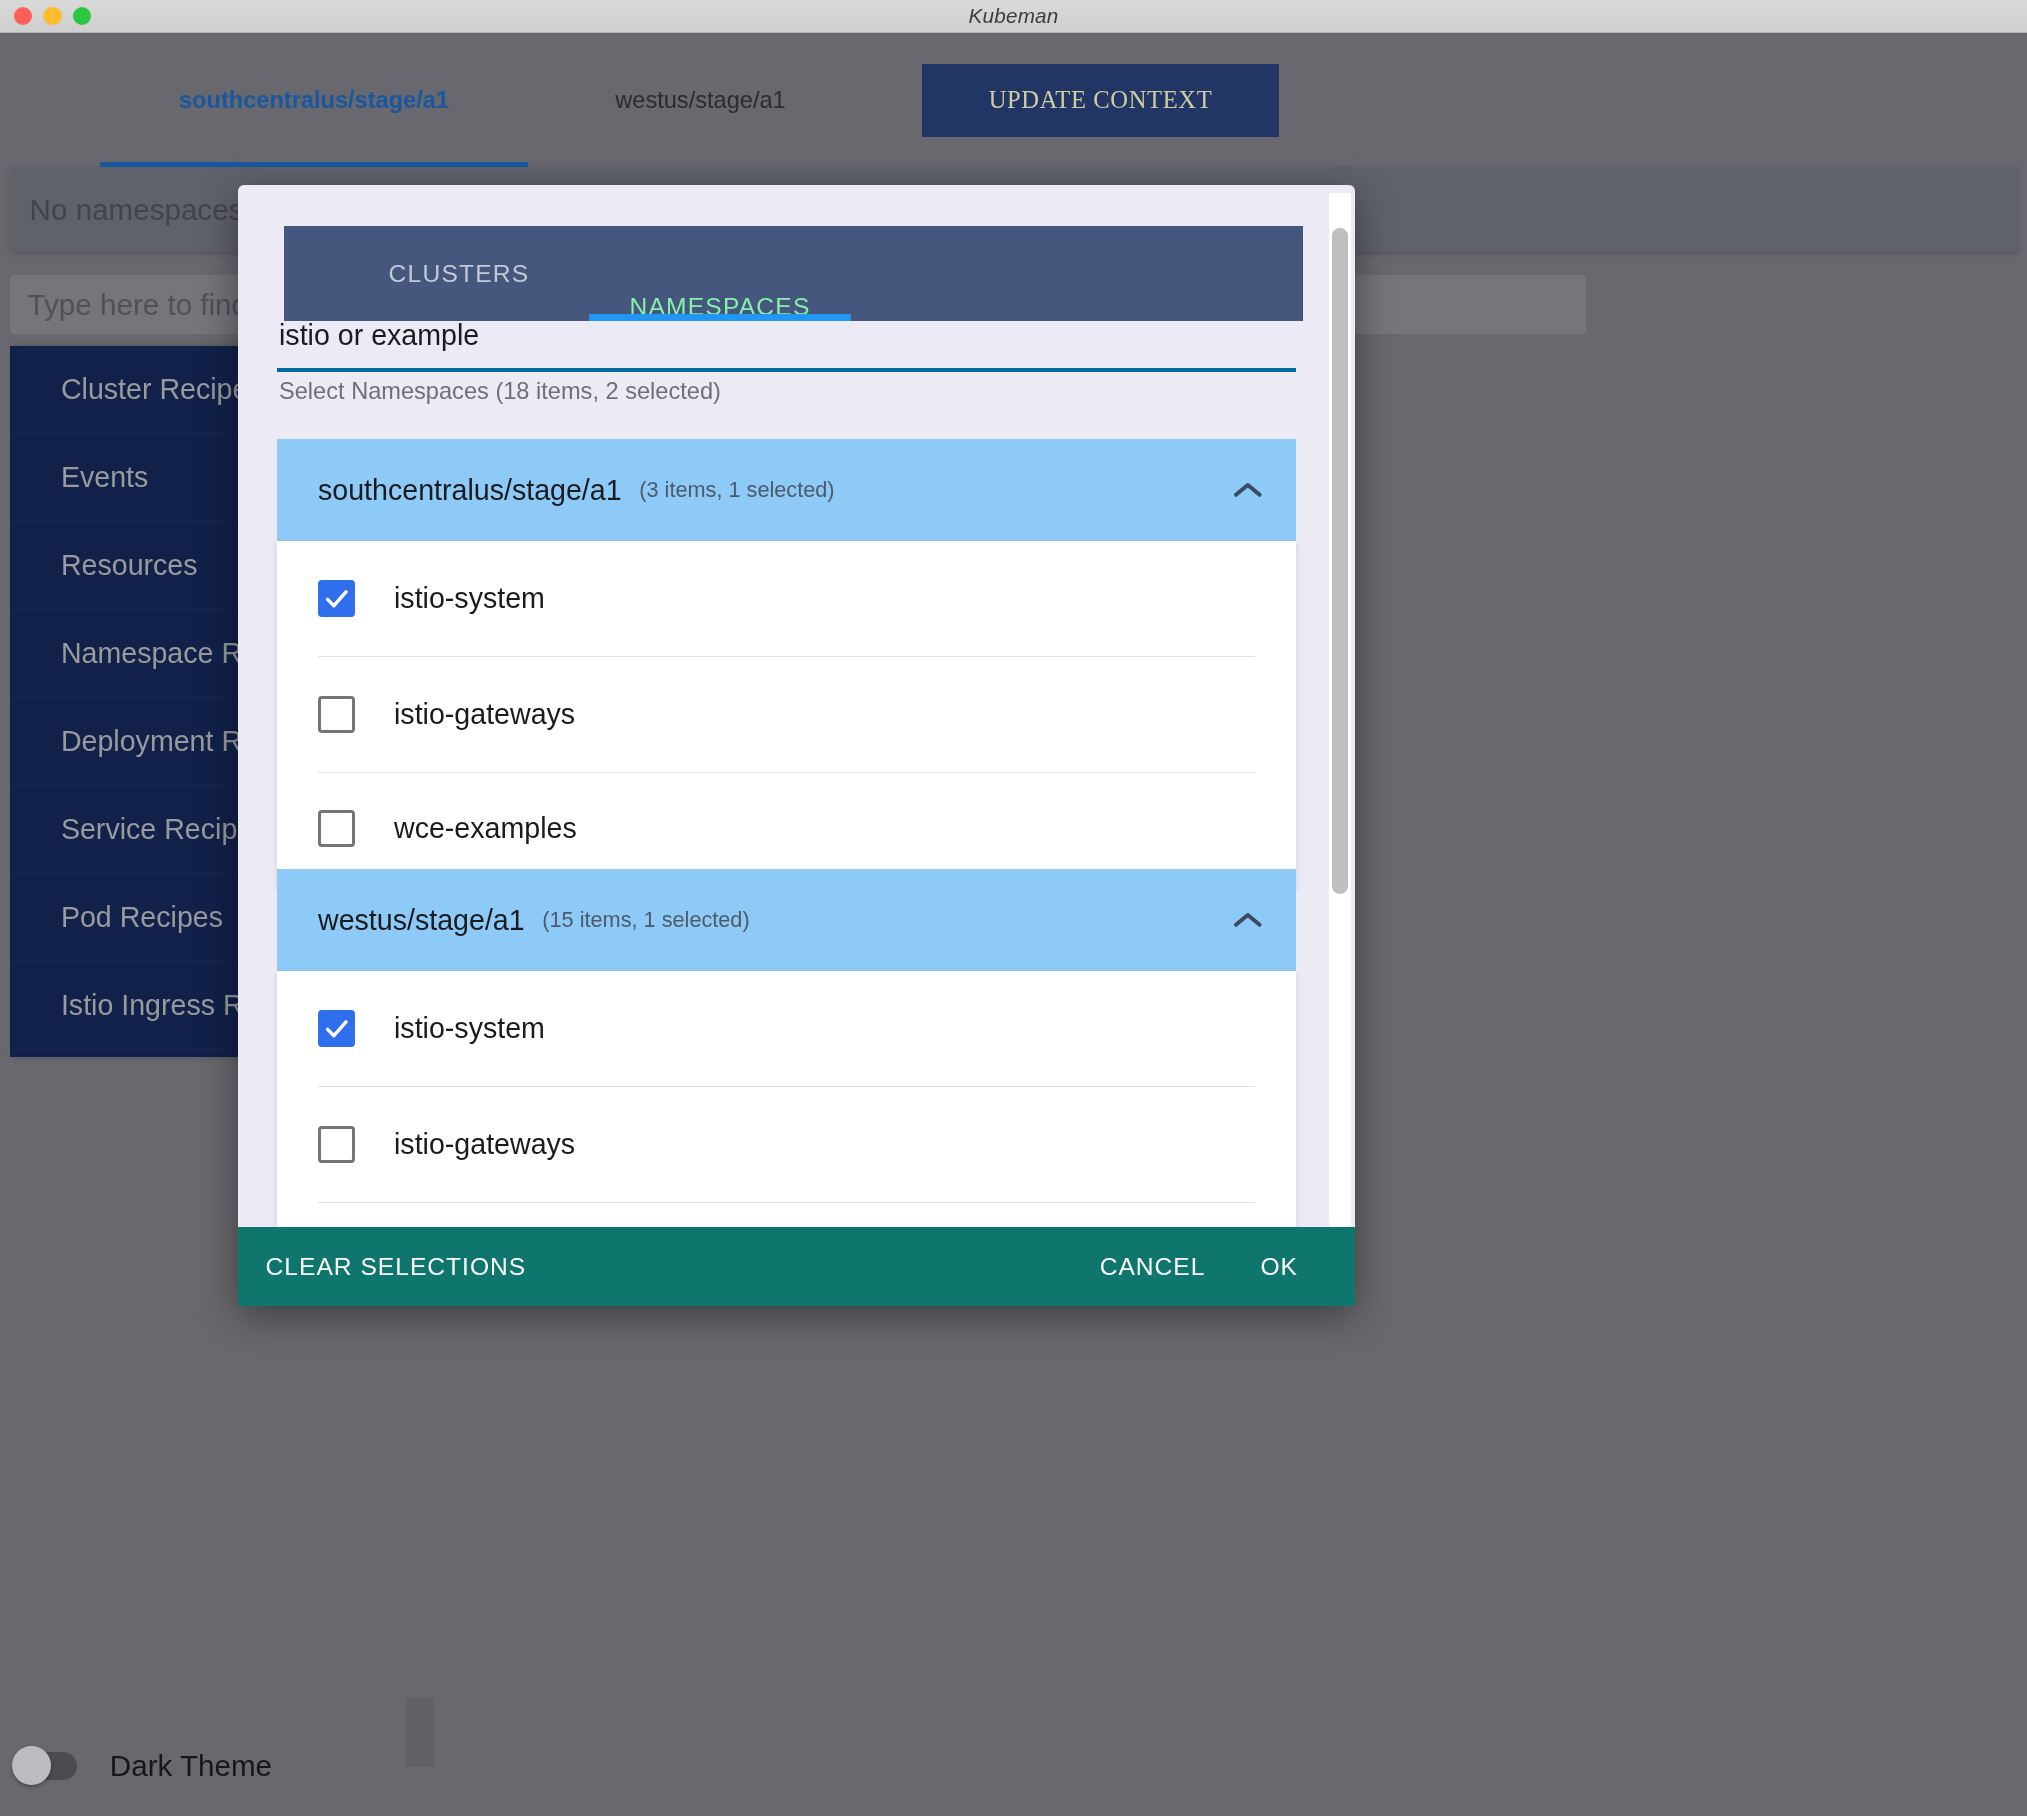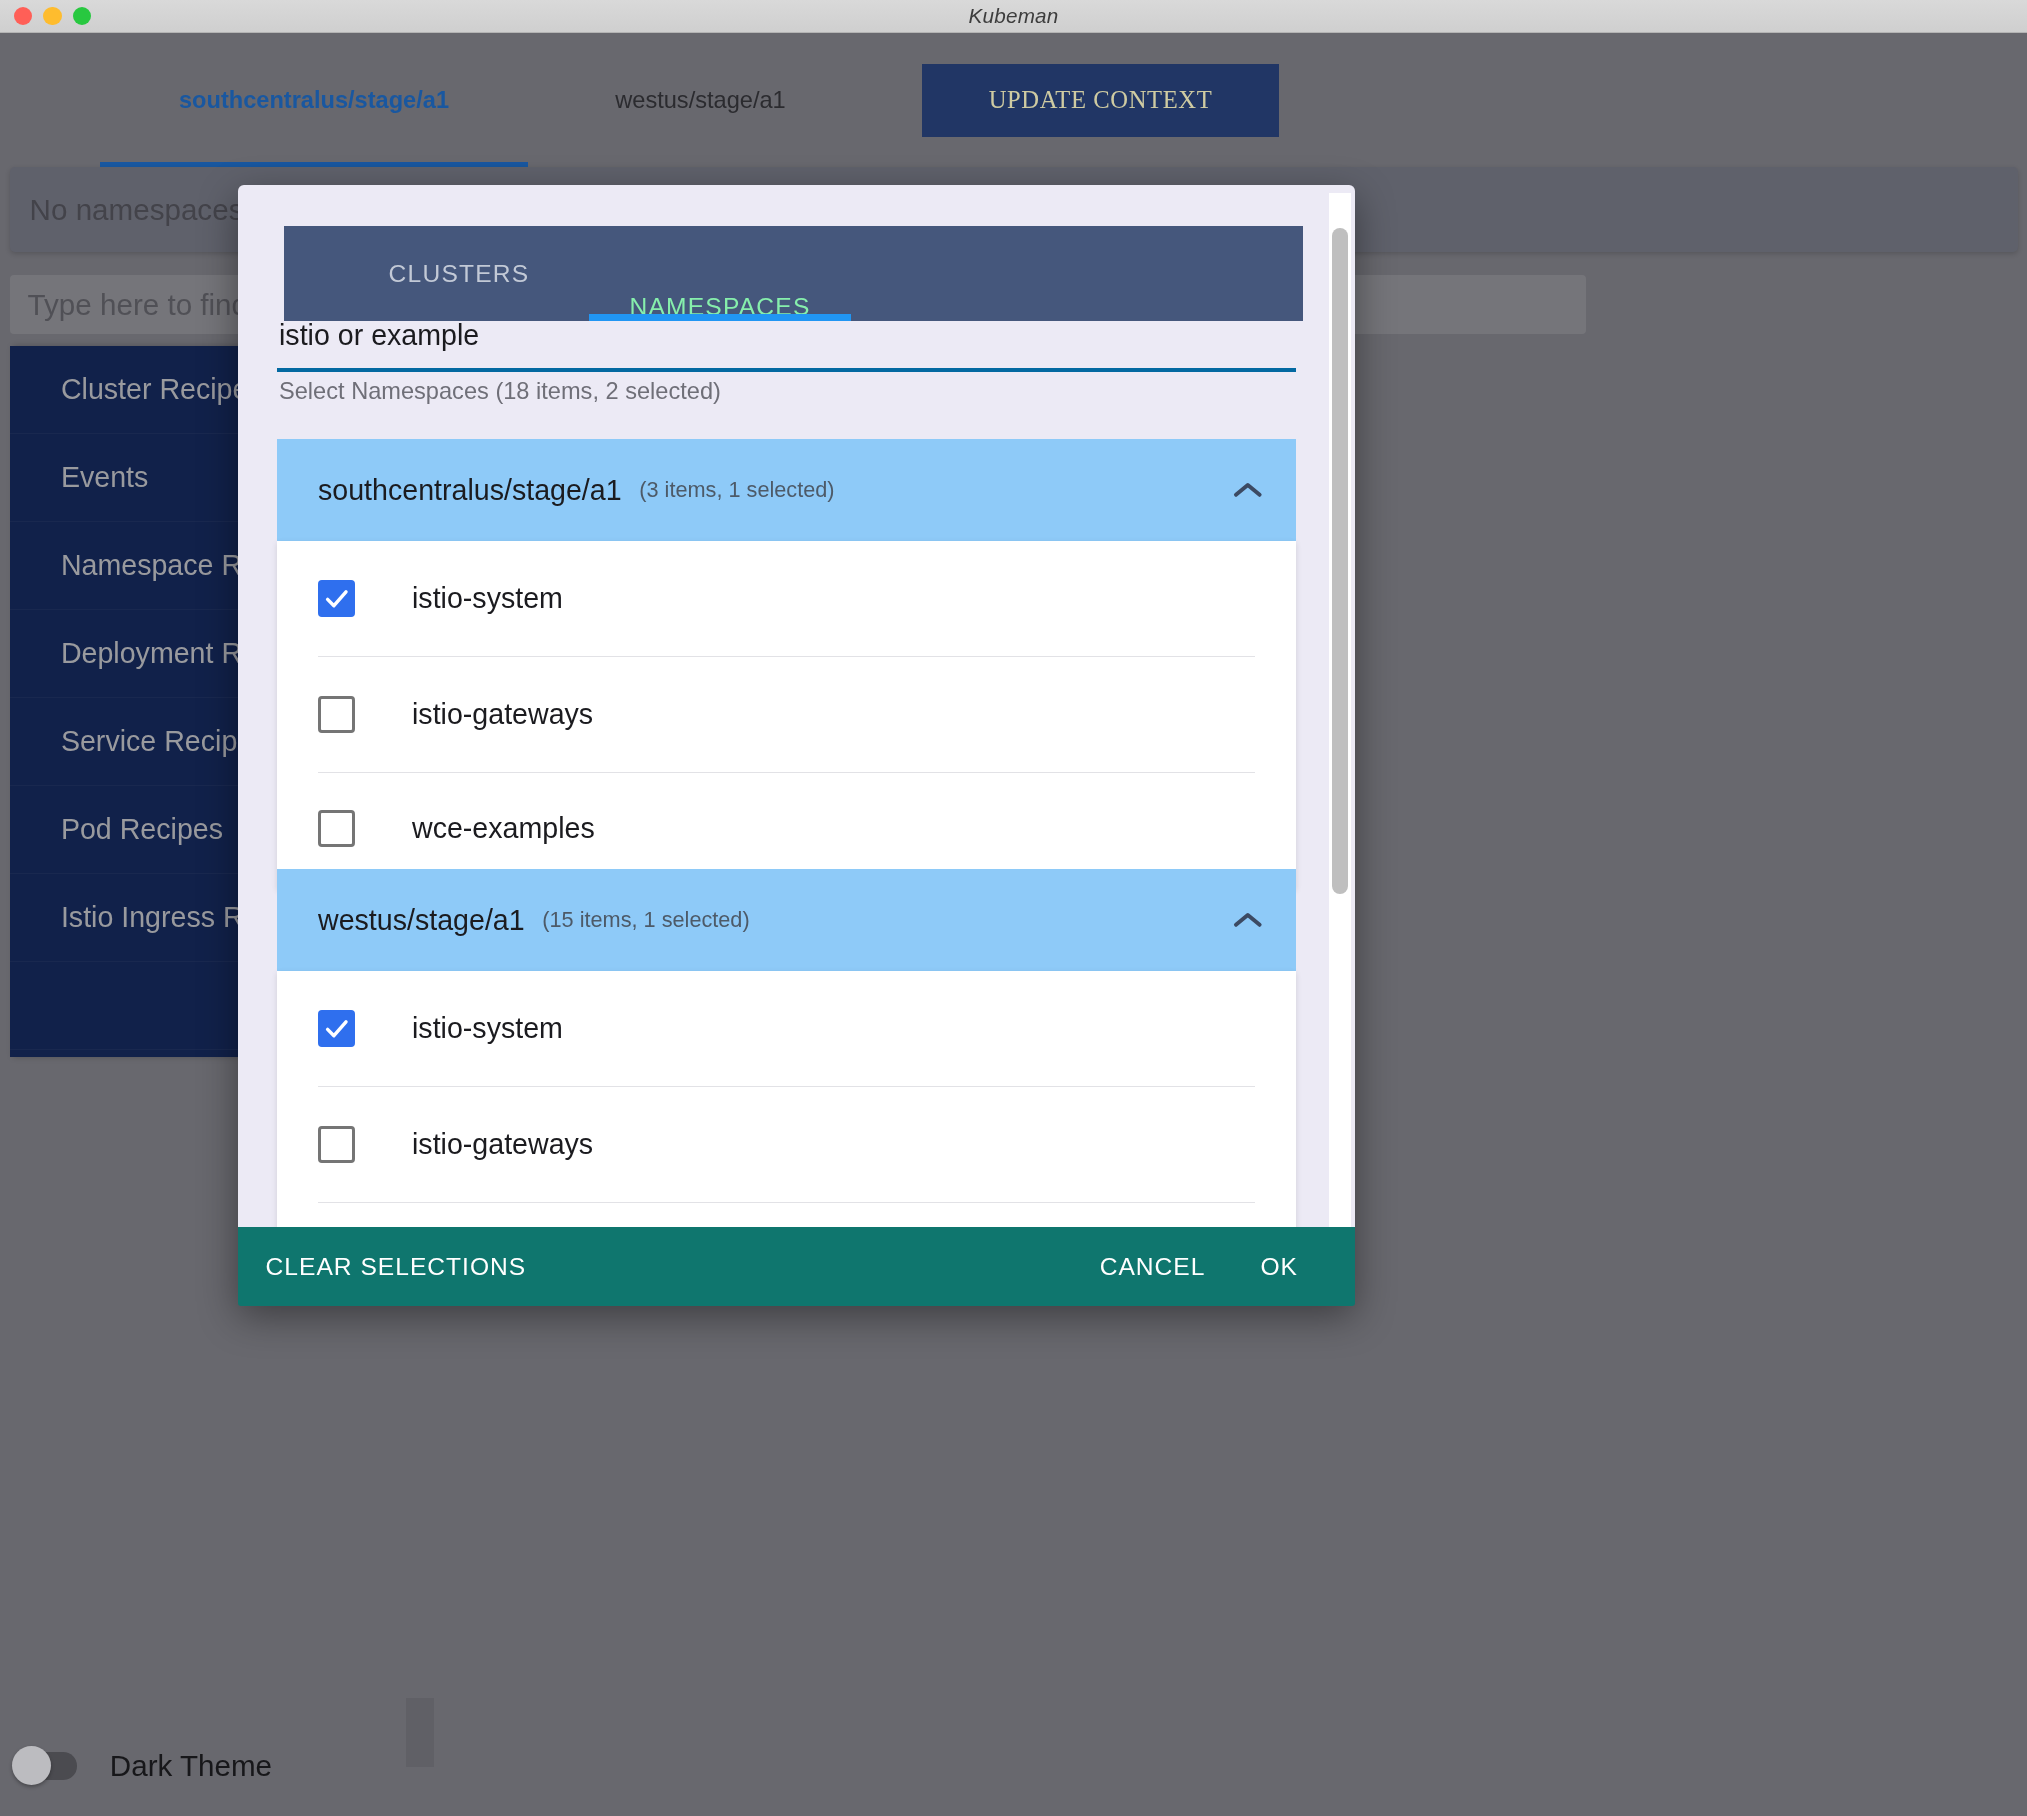--- a/index.html
+++ b/index.html
@@ -154,21 +154,21 @@
     border-bottom: 1px solid #e2e2e6; cursor: pointer;
   }
   .ns-row:last-child { border-bottom: 5px solid #a16207; }
   .cb {
     width: 37px; height: 37px; border-radius: 3.9px; flex: 0 0 37px;
     display: flex; align-items: center; justify-content: center;
   }
   .cb.off { border: 3px solid #757575; background: #fff; }
   .cb.on  { background: #2f6fee; }
   .cb.on svg { width: 27.6px; height: 27.6px; }
-  .ns-label { margin-left: 57px; font-size: 28.6px; color: #1b1b1f; }
+  .ns-label { margin-left: 39px; font-size: 28.6px; color: #1b1b1f; }
 
   
   .dlg-scrolltrack {
     position: absolute; top: 7.9px; right: 3.9px; width: 21.7px; bottom: 7.9px;
     background: #ffffff;
   }
   .dlg-scrollthumb {
     position: absolute; top: 43px; right: 6.9px;
     width: 15.8px; height: 666px; border-radius: 7.9px; background: #bfbfbf;
   }
@@ -240,20 +240,23 @@
   <div class="plugin-search">
     <span>Type here to find plugins</span>
   </div>
 
   <div class="sidebar">
     <div class="side-item">
         <span>Cluster Recipes</span>
       </div>
     <div class="side-item">
         <span>Events</span>
+      </div>
+    <div class="side-item">
+        <span>Resources</span>
       </div>
     <div class="side-item">
         <span>Namespace Recipes</span>
       </div>
     <div class="side-item">
         <span>Deployment Recipes</span>
       </div>
     <div class="side-item">
         <span>Service Recipes</span>
       </div>

